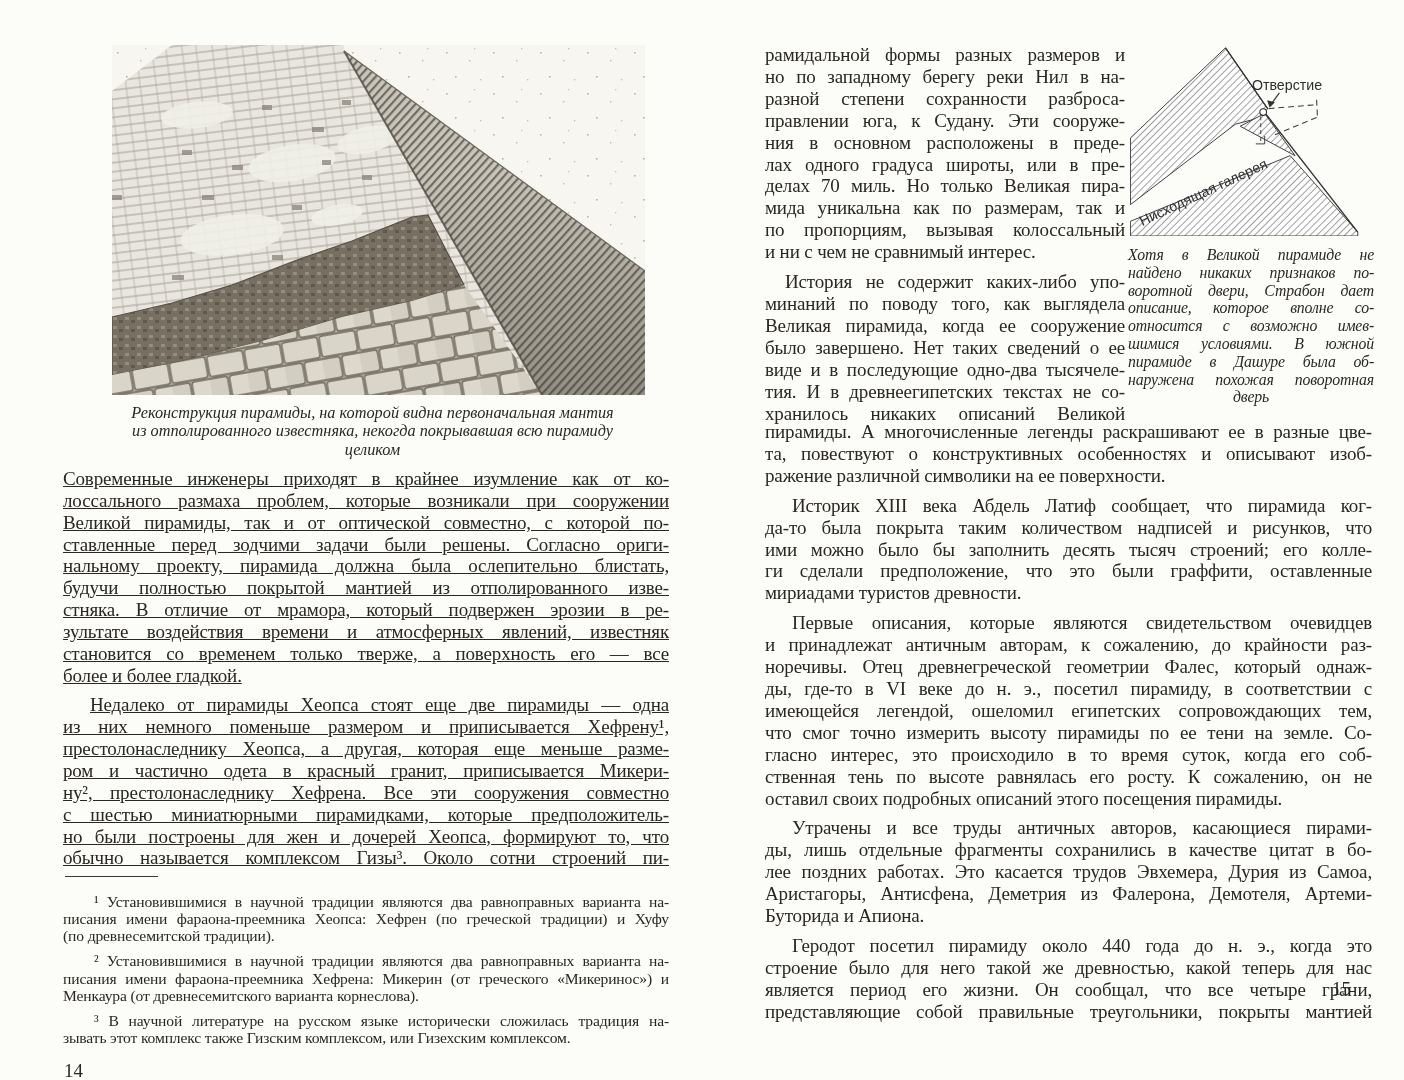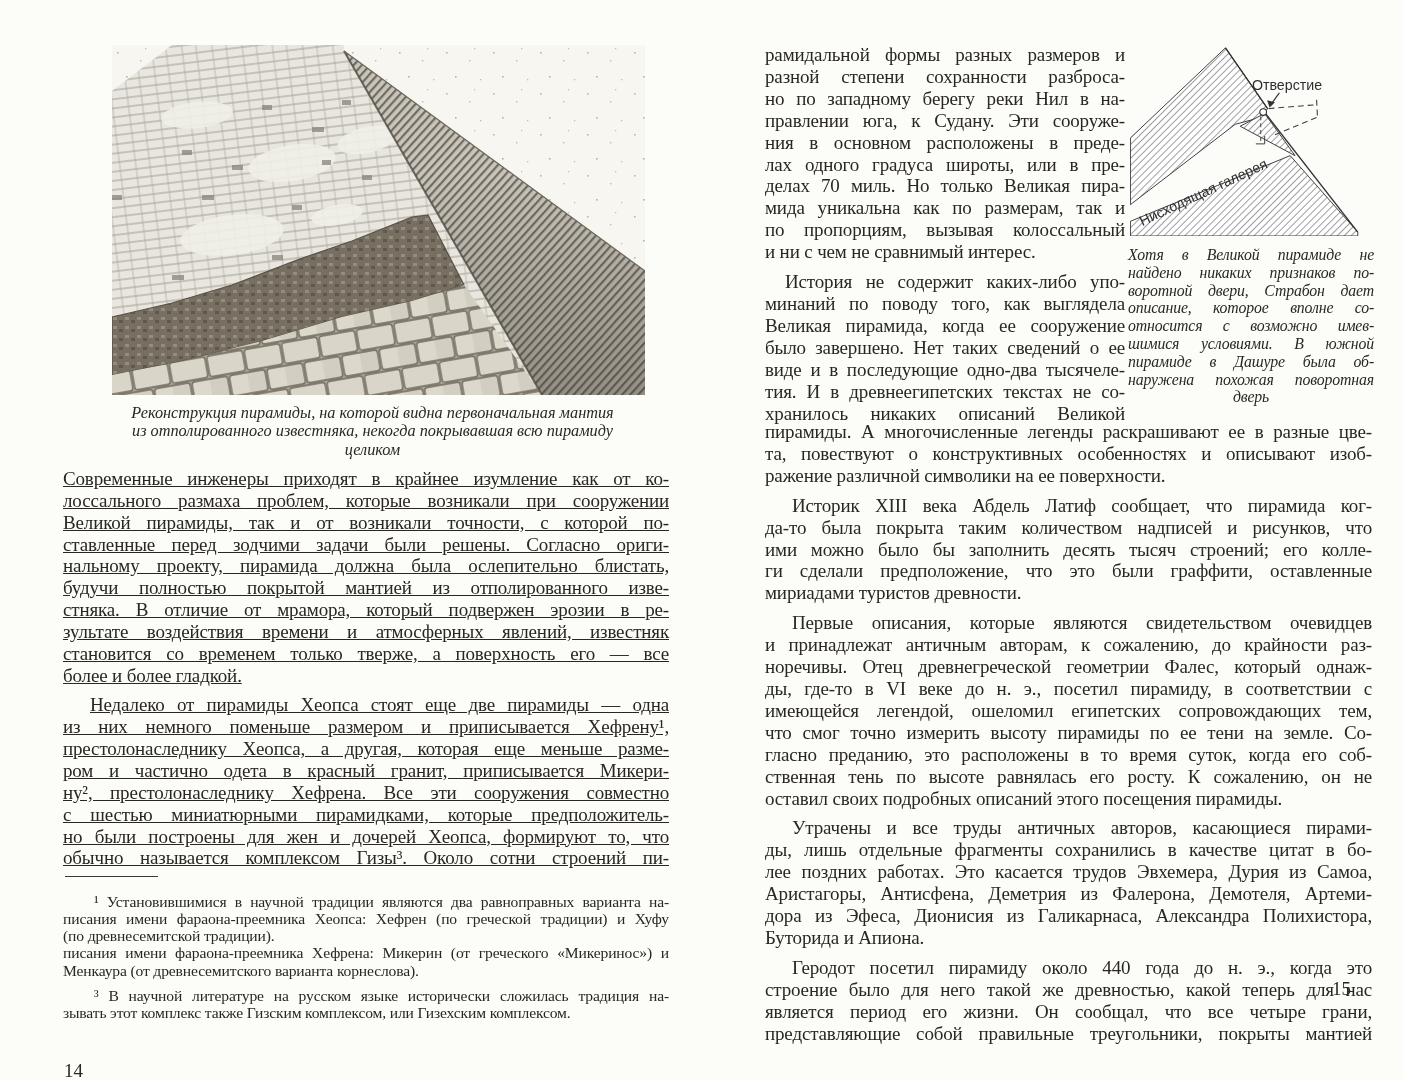--- a/index.html
+++ b/index.html
@@ -127,21 +127,21 @@
 
   <div id="lp-caption">
     <div class="cl">Реконструкция пирамиды, на которой видна первоначальная мантия</div>
     <div class="cl">из отполированного известняка, некогда покрывавшая всю пирамиду</div>
     <div class="cl">целиком</div>
   </div>
 
   <div class="tb" id="lp-body">
     <div class="ln">Современные инженеры приходят в крайнее изумление как от ко-</div>
     <div class="ln">лоссального размаха проблем, которые возникали при сооружении</div>
-    <div class="ln">Великой пирамиды, так и от возникали точности, с которой по-</div>
+    <div class="ln">Великой пирамиды, так и от оптической совместно, с которой по-</div>
     <div class="ln">ставленные перед зодчими задачи были решены. Согласно ориги-</div>
     <div class="ln">нальному проекту, пирамида должна была ослепительно блистать,</div>
     <div class="ln">будучи полностью покрытой мантией из отполированного изве-</div>
     <div class="ln">стняка. В отличие от мрамора, который подвержен эрозии в ре-</div>
     <div class="ln">зультате воздействия времени и атмосферных явлений, известняк</div>
     <div class="ln">становится со временем только тверже, а поверхность его — все</div>
     <div class="ln last">более и более гладкой.</div>
     <div class="ln ind">Недалеко от пирамиды Хеопса стоят еще две пирамиды — одна</div>
     <div class="ln">из них немного поменьше размером и приписывается Хефрену¹,</div>
     <div class="ln">престолонаследнику Хеопса, а другая, которая еще меньше разме-</div>
@@ -151,35 +151,36 @@
     <div class="ln">но были построены для жен и дочерей Хеопса, формируют то, что</div>
     <div class="ln">обычно называется комплексом Гизы³. Около сотни строений пи-</div>
   </div>
 
   <div id="lp-rule"></div>
 
   <div class="tb" id="lp-foot">
     <div class="ln ind">¹ Установившимися в научной традиции являются два равноправных варианта на-</div>
     <div class="ln">писания имени фараона-преемника Хеопса: Хефрен (по греческой традиции) и Хуфу</div>
     <div class="ln last">(по древнесемитской традиции).</div>
+    <div class="ln ind">² Установившимися в научной традиции являются два равноправных варианта на-</div>
     <div class="ln">писания имени фараона-преемника Хефрена: Микерин (от греческого «Микеринос») и</div>
     <div class="ln last">Менкаура (от древнесемитского варианта корнеслова).</div>
     <div class="ln ind">³ В научной литературе на русском языке исторически сложилась традиция на-</div>
     <div class="ln last">зывать этот комплекс также Гизским комплексом, или Гизехским комплексом.</div>
   </div>
 
   <div class="pagenum" id="lp-num">14</div>
 </div>
 
 <div class="page" id="right-page">
 
   <div class="tb" id="rp-col">
     <div class="ln">рамидальной формы разных размеров и</div>
+    <div class="ln">но по западному берегу реки Нил в на-</div>
     <div class="ln">разной степени сохранности разброса-</div>
-    <div class="ln">но по западному берегу реки Нил в на-</div>
     <div class="ln">правлении юга, к Судану. Эти сооруже-</div>
     <div class="ln">ния в основном расположены в преде-</div>
     <div class="ln">лах одного градуса широты, или в пре-</div>
     <div class="ln">делах 70 миль. Но только Великая пира-</div>
     <div class="ln">мида уникальна как по размерам, так и</div>
     <div class="ln">по пропорциям, вызывая колоссальный</div>
     <div class="ln last">и ни с чем не сравнимый интерес.</div>
     <div class="ln ind">История не содержит каких-либо упо-</div>
     <div class="ln">минаний по поводу того, как выглядела</div>
     <div class="ln">Великая пирамида, когда ее сооружение</div>
@@ -240,28 +241,27 @@
     <div class="ln">да-то была покрыта таким количеством надписей и рисунков, что</div>
     <div class="ln">ими можно было бы заполнить десять тысяч строений; его колле-</div>
     <div class="ln">ги сделали предположение, что это были граффити, оставленные</div>
     <div class="ln last">мириадами туристов древности.</div>
     <div class="ln ind">Первые описания, которые являются свидетельством очевидцев</div>
     <div class="ln">и принадлежат античным авторам, к сожалению, до крайности раз-</div>
     <div class="ln">норечивы. Отец древнегреческой геометрии Фалес, который однаж-</div>
     <div class="ln">ды, где-то в VI веке до н. э., посетил пирамиду, в соответствии с</div>
     <div class="ln">имеющейся легендой, ошеломил египетских сопровождающих тем,</div>
     <div class="ln">что смог точно измерить высоту пирамиды по ее тени на земле. Со-</div>
-    <div class="ln">гласно преданию, это расположены в то время суток, когда его соб-</div>
+    <div class="ln">гласно интерес, это происходило в то время суток, когда его соб-</div>
     <div class="ln">ственная тень по высоте равнялась его росту. К сожалению, он не</div>
     <div class="ln last">оставил своих подробных описаний этого посещения пирамиды.</div>
     <div class="ln ind">Утрачены и все труды античных авторов, касающиеся пирами-</div>
     <div class="ln">ды, лишь отдельные фрагменты сохранились в качестве цитат в бо-</div>
     <div class="ln">лее поздних работах. Это касается трудов Эвхемера, Дурия из Самоа,</div>
     <div class="ln">Аристагоры, Антисфена, Деметрия из Фалерона, Демотеля, Артеми-</div>
-    <div class="ln">дора из Эфеса, Дионисия из Галикарнаса, Александра Полихистора,</div>
     <div class="ln last">Буторида и Апиона.</div>
     <div class="ln ind">Геродот посетил пирамиду около 440 года до н. э., когда это</div>
     <div class="ln">строение было для него такой же древностью, какой теперь для нас</div>
     <div class="ln">является период его жизни. Он сообщал, что все четыре грани,</div>
     <div class="ln">представляющие собой правильные треугольники, покрыты мантией</div>
   </div>
 
   <div class="pagenum" id="rp-num">15</div>
 </div>
 

